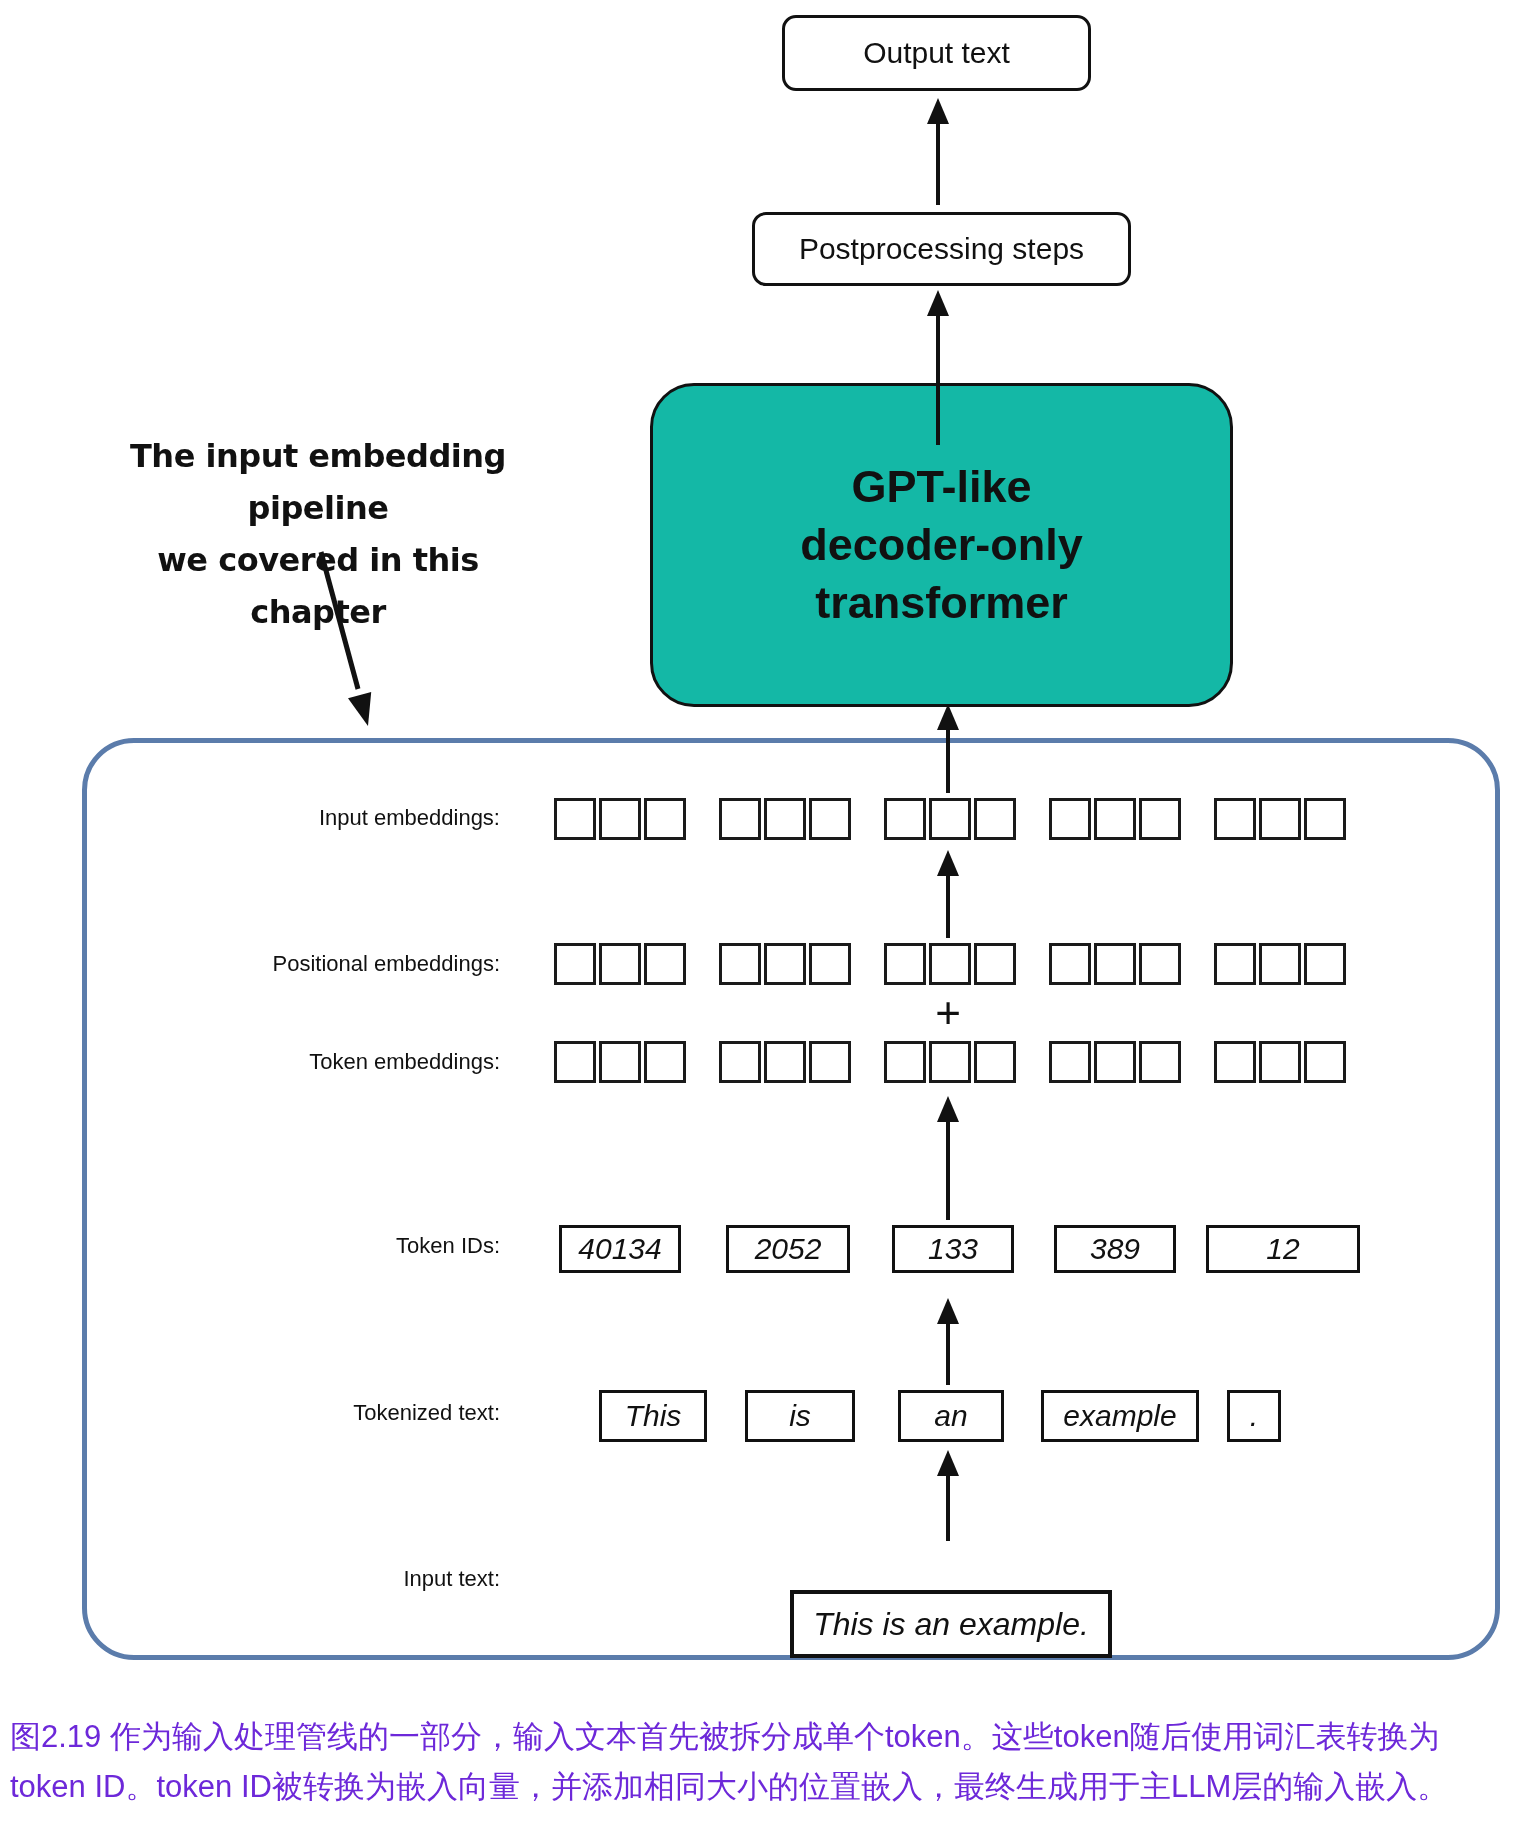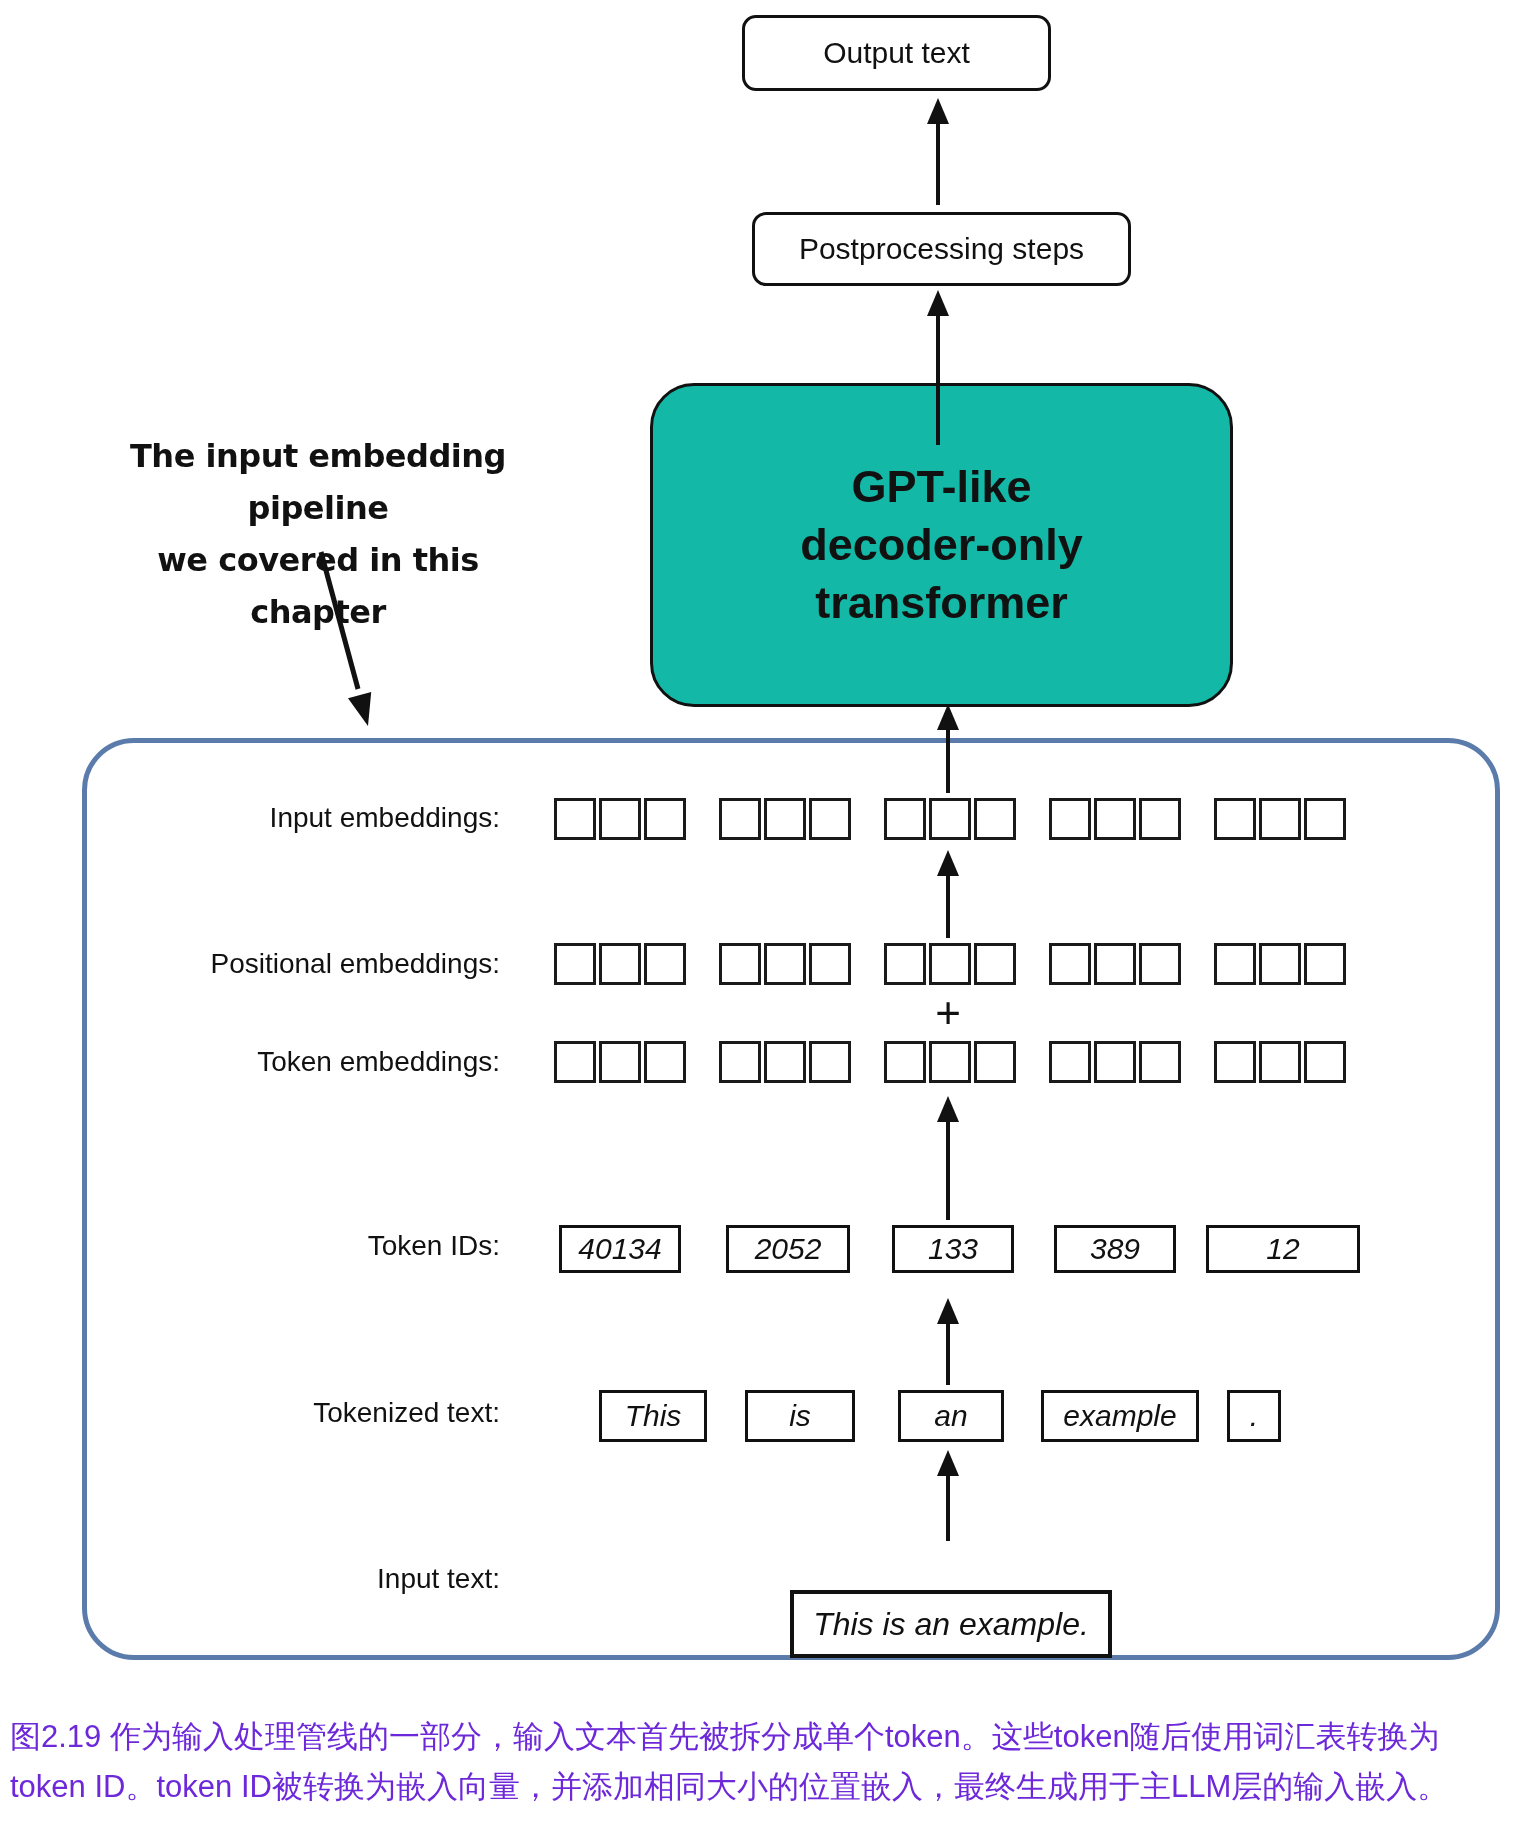--- a/index.html
+++ b/index.html
@@ -12,21 +12,21 @@
   .transformer{position:absolute;left:650px;top:383px;width:577px;height:318px;
         border:3.5px solid #111;border-radius:44px;background:#c9d4e3;
         display:flex;flex-direction:column;align-items:center;justify-content:center;
         font-size:45px;font-weight:bold;line-height:58px;text-align:center;}
 
   
   .pipeline{position:absolute;left:82px;top:738px;width:1408px;height:912px;
         border:5px solid #5b7cab;border-radius:52px;background:#fff;}
 
   
-  .rowlabel{position:absolute;right:1014px;font-size:28px;white-space:nowrap;line-height:36px;}
+  .rowlabel{position:absolute;right:1014px;font-size:22px;white-space:nowrap;line-height:36px;}
 
   
   .emb-row{position:absolute;left:554px;display:flex;gap:33px;}
   .emb-group{display:flex;gap:3px;}
   .sq{width:36px;height:36px;border:3px solid #1a1a1a;background:#fff;}
 
   
   .boxrow{position:absolute;left:0;top:0;width:100%;}
   .idbox,.tokbox{position:absolute;border:3px solid #111;background:#fff;
         display:flex;align-items:center;justify-content:center;font-style:italic;}
@@ -53,21 +53,21 @@
   .caption{position:absolute;left:10px;top:1712px;width:1498px;
         font-size:31px;line-height:50px;color:#1e1e5a;font-weight:500;}
 
   .ann-arrow{position:absolute;left:300px;top:540px;}
 </style>
 </head>
 <body>
 
 <div class="canvas">
 
-  <div class="node" style="left:742px;top:15px;width:303px;height:70px;text-align:right;">
+  <div class="node" style="left:782px;top:15px;width:303px;height:70px;text-align:right;">
     <span>Output text</span>
   </div>
 
   <div class="v-arrow" style="left:936px;top:124px;height:81px;"></div>
 
   <div class="node" style="left:752px;top:212px;width:373px;height:68px;">
     <span>Postprocessing steps</span>
   </div>
 
   <div class="transformer" style="background: #14b8a6;">

